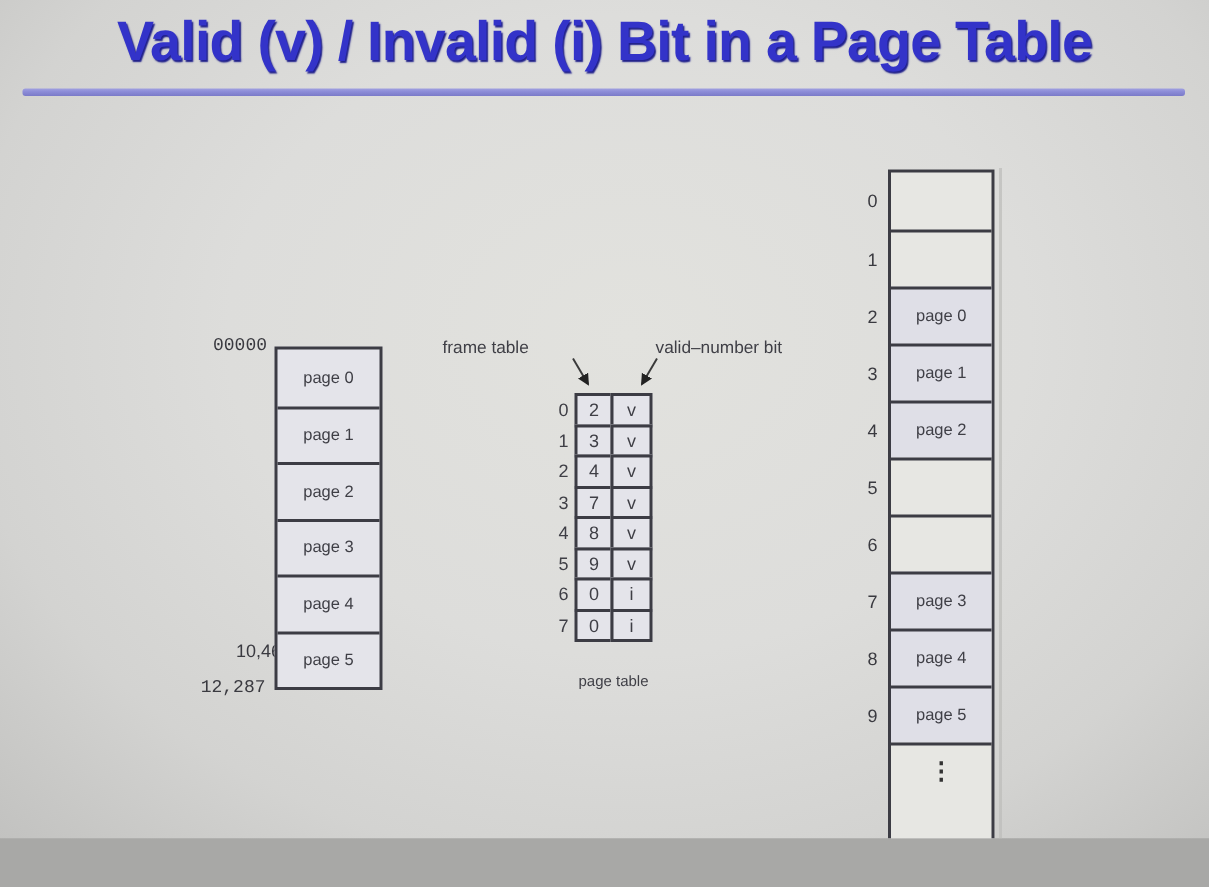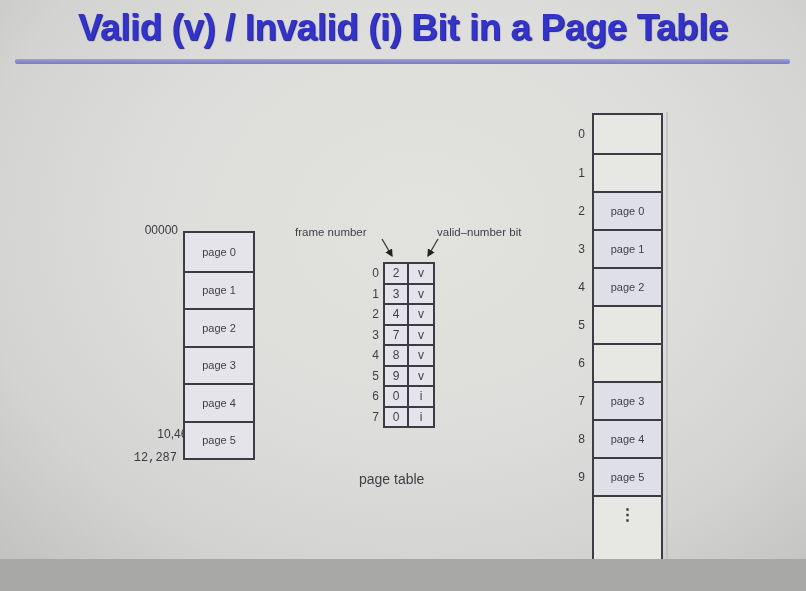--- a/index.html
+++ b/index.html
@@ -35,42 +35,42 @@
     box-sizing:border-box;border:2px solid var(--box-border);
     display:grid;grid-template-rows:repeat(6,1fr);
     background:var(--box-fill);
   }
   .lm-cell{
     display:flex;align-items:center;justify-content:center;
     font-size:11px;border-top:2px solid var(--box-border);
   }
   .lm-cell:first-child{border-top:none;}
   .addr{position:absolute;font-size:12px;text-align:right;width:54px;color:#3a3a40;}
-  .addr-start{left:124px;top:223px;}
+  .addr-start{left:124px;top:223px;font-family:Liberation Mono, monospace;}
   .addr-mid{left:140px;top:427px;}
   .addr-end{left:123px;top:451px;font-family:Liberation Mono, monospace;}
   
   .frame-label{position:absolute;left:295px;top:226px;font-size:11.5px;}
   .bit-label{position:absolute;left:437px;top:226px;font-size:11.5px;}
   #page-table{position:absolute;left:361px;top:262px;}
   .pt-row{display:flex;height:22.5px;margin-top:-2px;}
   .pt-row:first-child{margin-top:0;}
   .pt-index{
     width:18px;text-align:right;margin-right:4px;
     font-size:12px;line-height:22.5px;border:none;
   }
   .pt-cell{
     box-sizing:border-box;border:2px solid var(--box-border);
     background:var(--box-fill);
     display:flex;align-items:center;justify-content:center;
     font-size:12px;
   }
   .pt-frame{width:26px;}
   .pt-bit{width:28px;margin-left:-2px;}
-  .pt-caption{position:absolute;left:359px;top:449px;width:100px;text-align:left;font-size:14px;margin-top:22px;}
+  .pt-caption{position:absolute;left:359px;top:449px;width:100px;text-align:center;font-size:10px;}
   .overlay{position:absolute;left:0;top:0;pointer-events:none;}
   
   #physical-memory{
     position:absolute;left:592px;top:113px;width:71px;height:460px;
     box-sizing:border-box;border:2px solid var(--box-border);
     display:grid;grid-template-rows:repeat(12,1fr);
     background:var(--box-fill-empty);
   }
   .pm-row{
     position:relative;display:flex;align-items:center;justify-content:center;
@@ -101,21 +101,21 @@
   <div class="addr addr-end">12,287</div>
   <div id="logical-memory">
       <div class="lm-cell">page 0</div>
       <div class="lm-cell">page 1</div>
       <div class="lm-cell">page 2</div>
       <div class="lm-cell">page 3</div>
       <div class="lm-cell">page 4</div>
       <div class="lm-cell">page 5</div>
     </div>
 
-  <div class="frame-label">frame number</div>
+  <div class="frame-label">frame table</div>
   <div class="bit-label">valid–number bit</div>
   <svg class="overlay" width="806" height="591" viewBox="0 0 806 591">
     <defs>
       <marker id="ah" markerWidth="8" markerHeight="8" refX="5" refY="3" orient="auto">
         <path d="M0,0 L6,3 L0,6 Z" fill="#222"></path>
       </marker>
     </defs>
     <line x1="382" y1="239" x2="392" y2="256" stroke="#3a3a3a" stroke-width="1.3" marker-end="url(#ah)"></line>
     <line x1="438" y1="239" x2="428" y2="256" stroke="#3a3a3a" stroke-width="1.3" marker-end="url(#ah)"></line>
   </svg>

